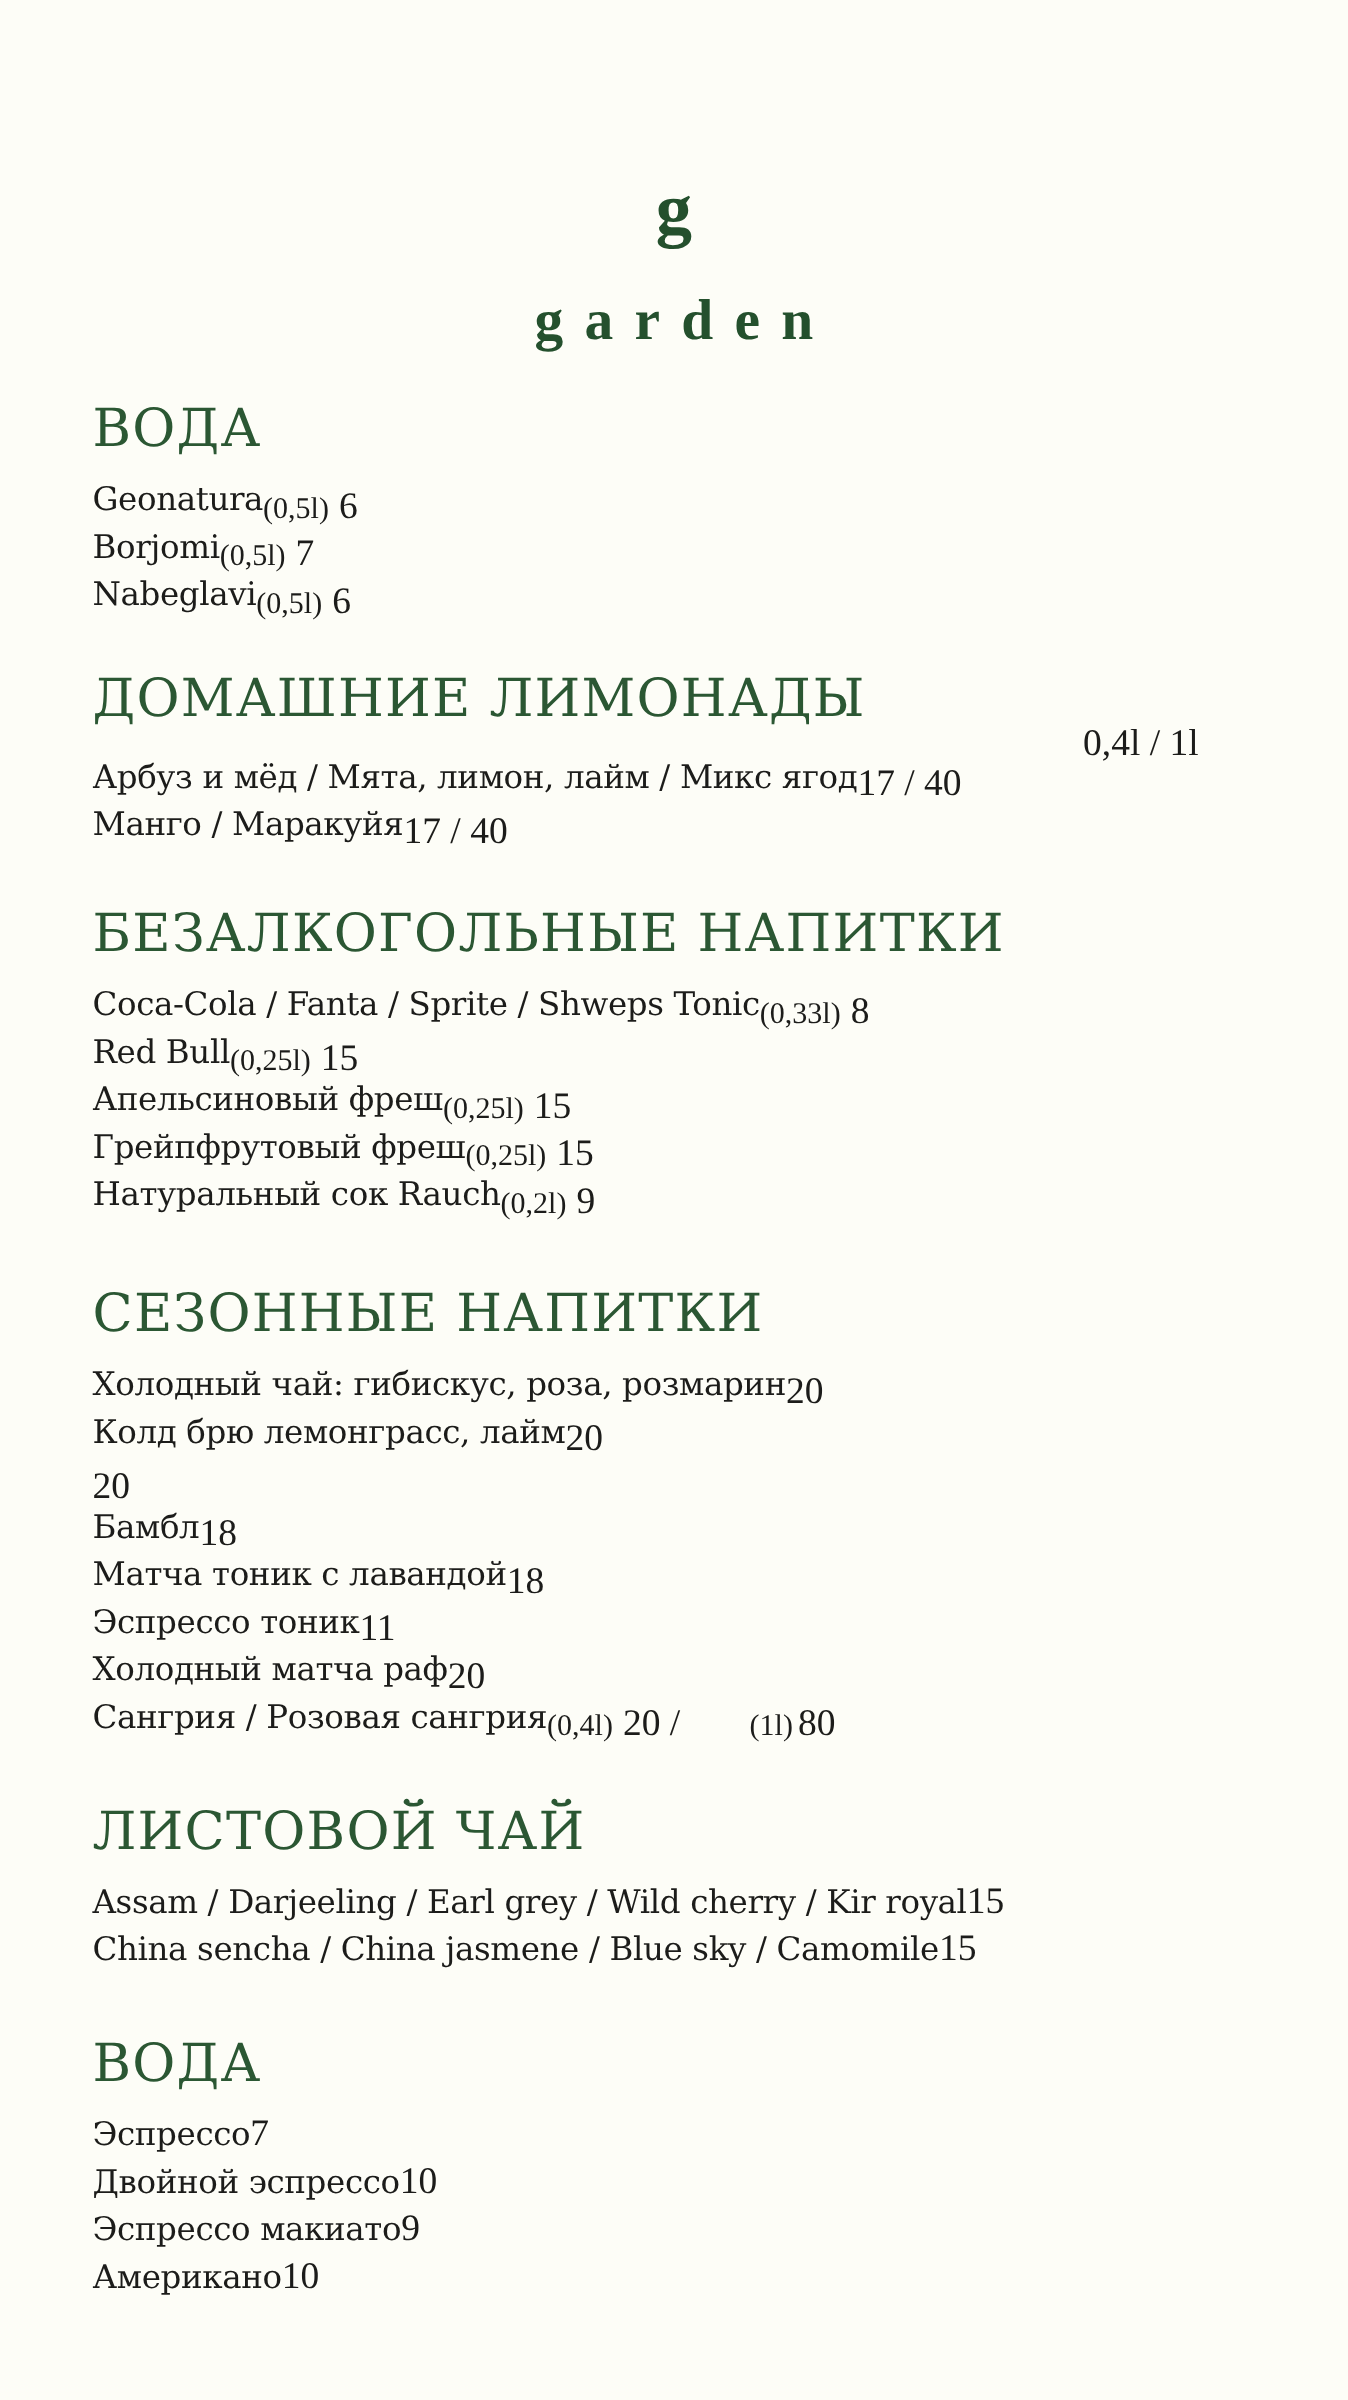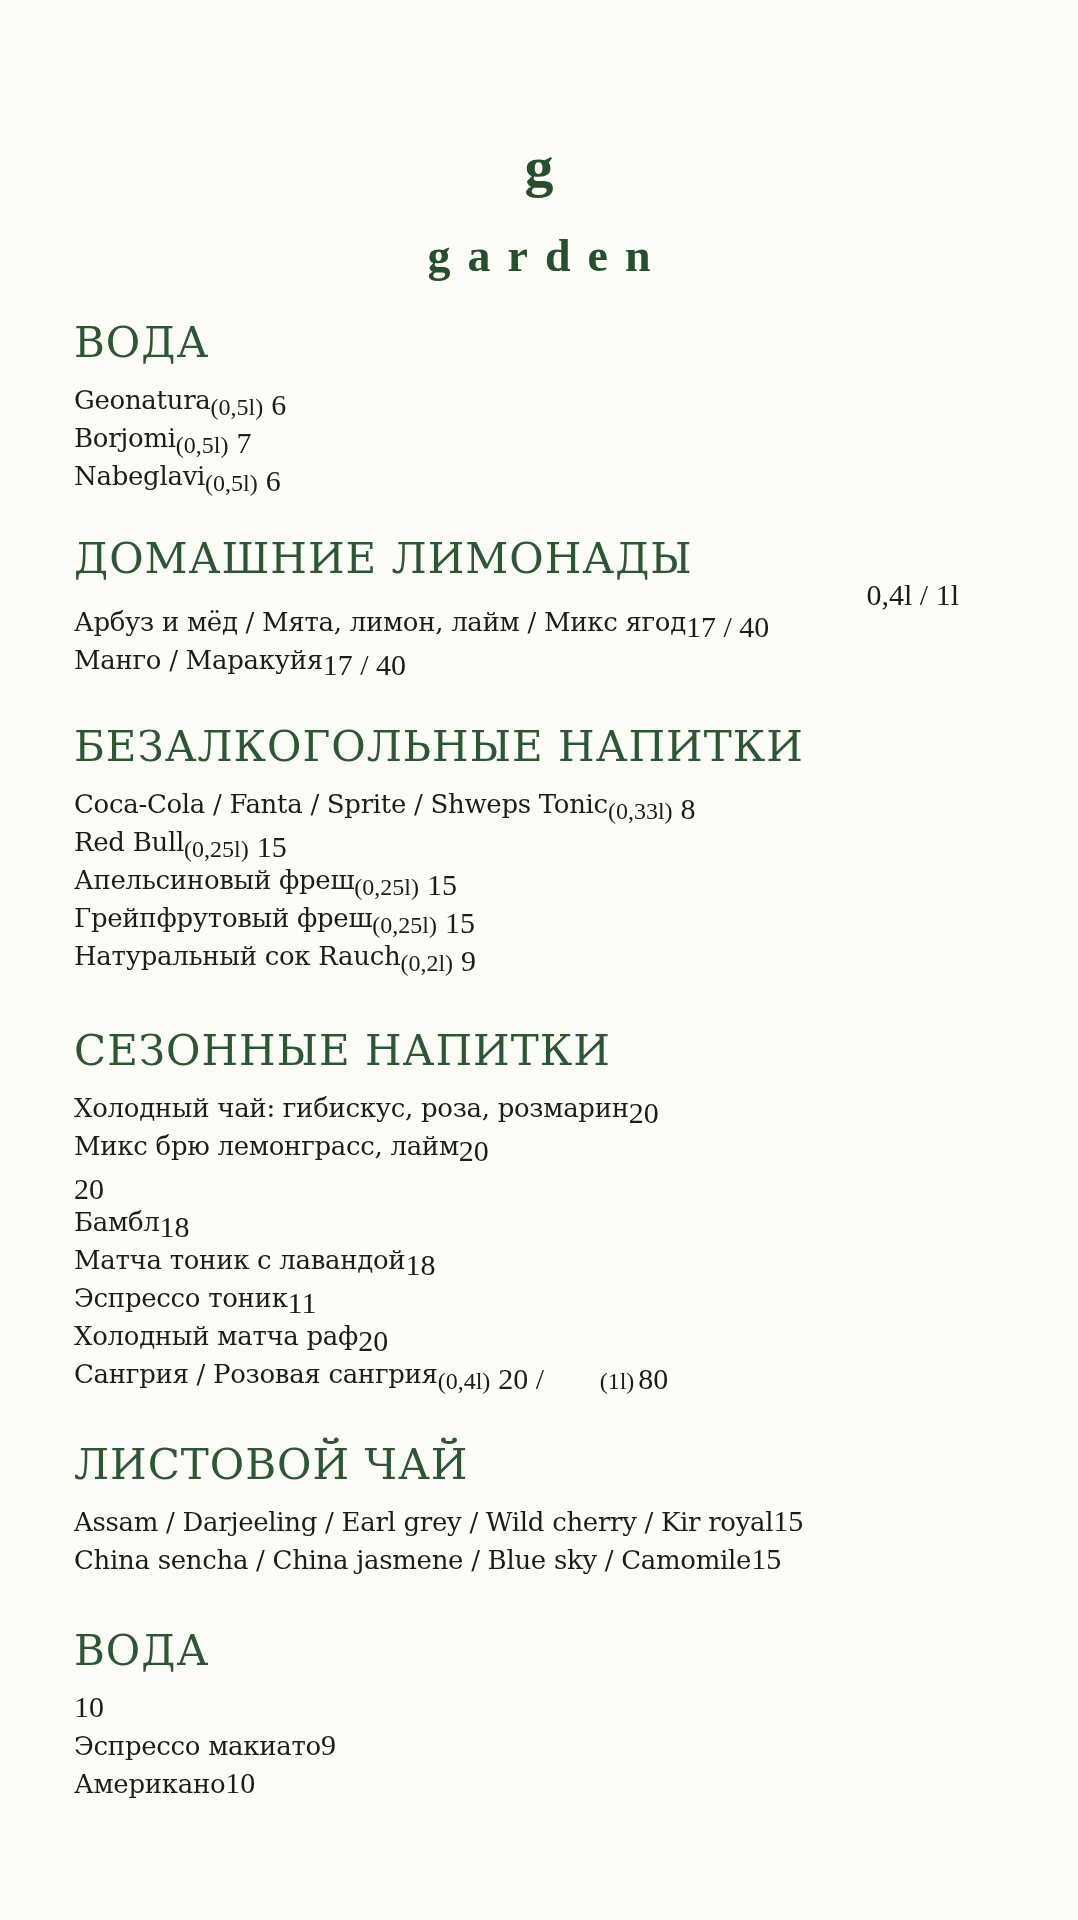--- a/index.html
+++ b/index.html
@@ -168,21 +168,21 @@
   </div>
 
   <div class="section" style="top:1026px;">
     <h2 class="section-title">СЕЗОННЫЕ НАПИТКИ</h2>
     <div class="rows">
       <div class="row">
         <span class="name">Холодный чай: гибискус, роза, розмарин</span>
         <span class="price">20</span>
       </div>
       <div class="row">
-        <span class="name">Микс брю лемонграсс, лайм</span>
+        <span class="name">Колд брю лемонграсс, лайм</span>
         <span class="price">20</span>
       </div>
       <div class="row">
         <span class="price">20</span>
       </div>
       <div class="row">
         <span class="name">Бамбл</span>
         <span class="price">18</span>
       </div>
       <div class="row">
@@ -215,20 +215,25 @@
         <span class="name">China sencha / China jasmene / Blue sky / Camomile</span>
         <span class="price" style="top:0;">15</span>
       </div>
     </div>
   </div>
 
   <div class="section" style="top:1626px;">
     <h2 class="section-title">ВОДА</h2>
     <div class="rows">
       <div class="row">
+        <span class="name">Эспрессо</span>
+        <span class="price" style="top:0;">7</span>
+      </div>
+      <div class="row">
+        <span class="name">Двойной эспрессо</span>
         <span class="price" style="top:0;">10</span>
       </div>
       <div class="row">
         <span class="name">Эспрессо макиато</span>
         <span class="price" style="top:0;">9</span>
       </div>
       <div class="row">
         <span class="name">Американо</span>
         <span class="price" style="top:0;">10</span>
       </div>

